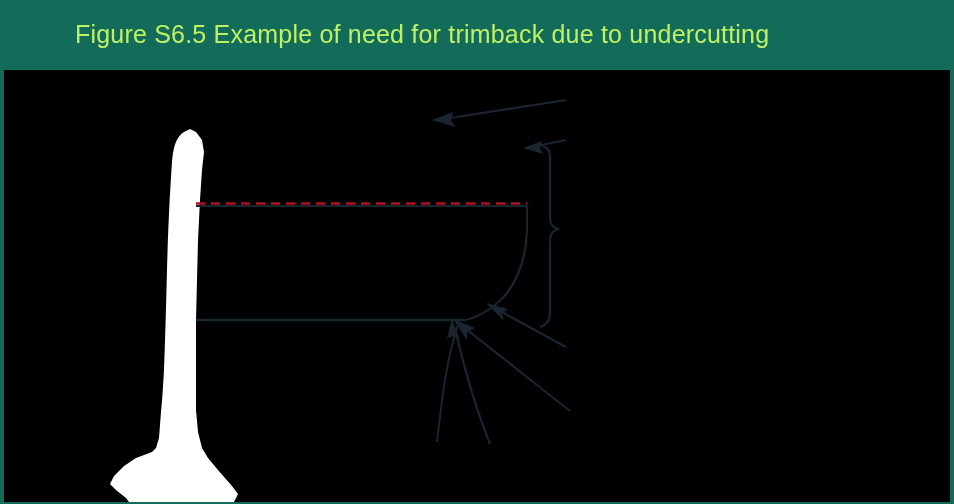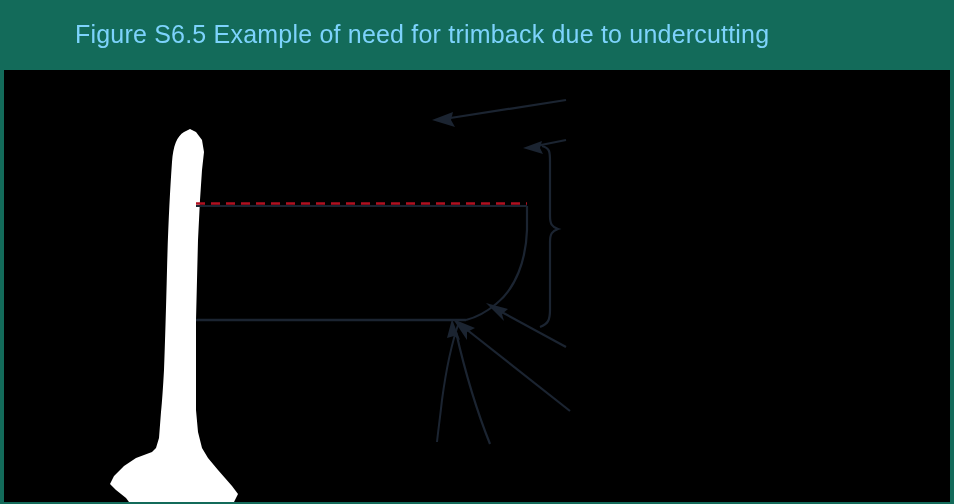--- a/index.html
+++ b/index.html
@@ -25,21 +25,21 @@
     position: absolute;
     left: 0;
     top: 0;
     width: 954px;
     height: 70px;
     display: flex;
     align-items: center;
   }
   #figure-title {
     margin-left: 75px;
-    color: #7dd3fc;
+    color: #bef264;
     font-family: "Liberation Sans", sans-serif;
     font-size: 25px;
     font-weight: 400;
     letter-spacing: 0.2px;
     white-space: nowrap;
     line-height: 1.1;
   }
   #figure-panel {
     position: absolute;
     left: 4px;

